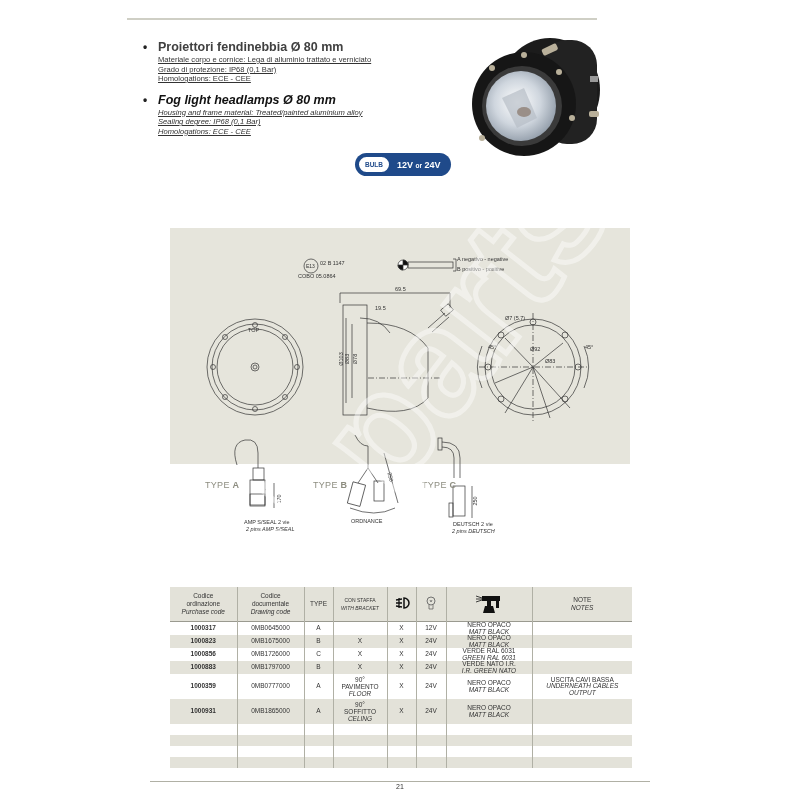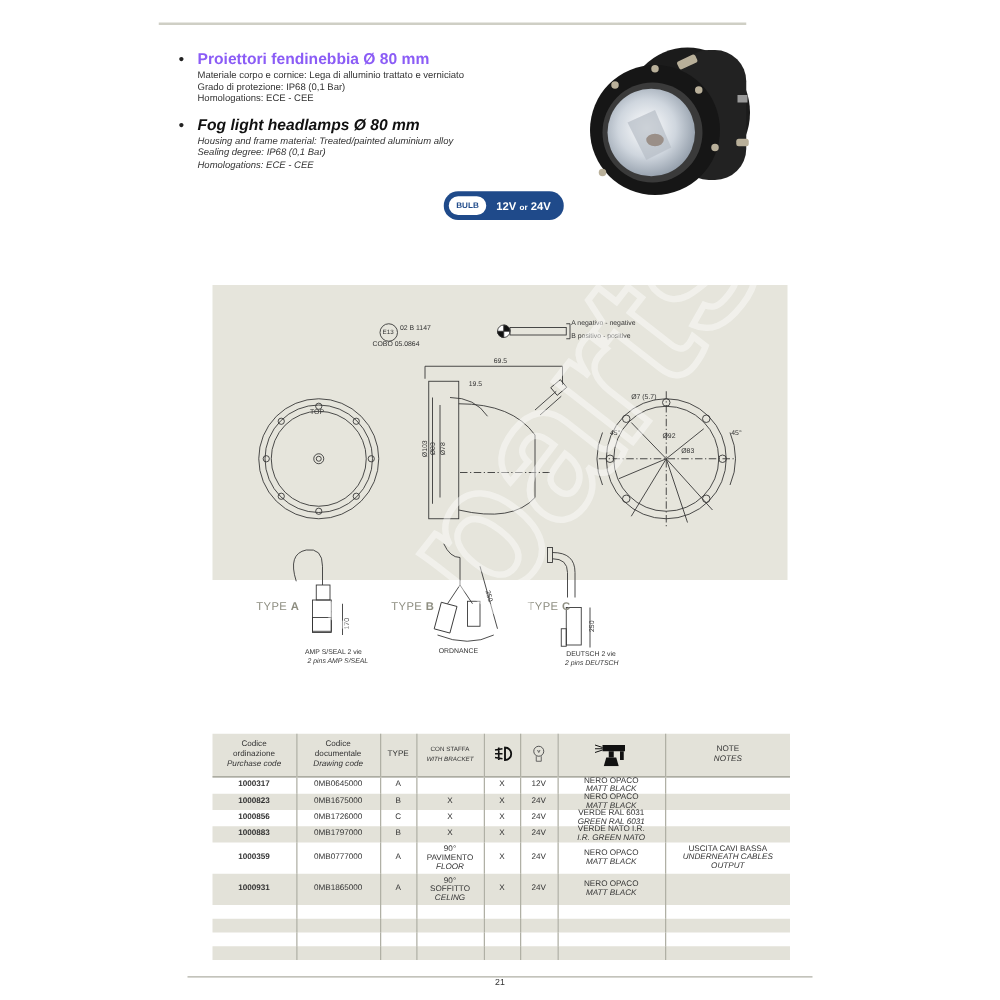--- a/index.html
+++ b/index.html
@@ -1,23 +1,23 @@
 <!DOCTYPE html>
 <html><head>
   <meta charset="utf-8">
   <style>
     html, body { margin: 0; padding: 0; background: #ffffff; }
     body { width: 800px; height: 800px; position: relative; overflow: hidden; font-family: "Liberation Sans", sans-serif; color: #222; }
     .top-rule { position: absolute; left: 127px; top: 18px; width: 470px; height: 2px; background: #cfcfc5; }
     .intro { position: absolute; left: 143px; top: 40px; width: 320px; }
     .bullet-block { position: relative; padding-left: 15px; margin-bottom: 9px; }
     .bullet { position: absolute; left: 0; top: 0; font-size: 12px; font-weight: bold; }
-    .h-it { font-size: 12.5px; font-weight: bold; line-height: 15px; color: #8b5cf6; }
+    .h-it { font-size: 12.5px; font-weight: bold; line-height: 15px; color: #404040; }
     .h-en { font-size: 12.5px; font-weight: bold; font-style: italic; line-height: 15px; color: #111; }
-    .spec { font-size: 7.6px; line-height: 9.5px; color: #333; }
+    .spec { font-size: 7.6px; line-height: 9.5px; color: #333; text-decoration: underline; }
     .spec.it { font-style: italic; }
     .badge { position: absolute; left: 355px; top: 153px; height: 23px; width: 96px; background: #1f4a8a; border-radius: 12px; display: flex; align-items: center; }
     .badge-oval { width: 34px; height: 19px; margin-left: 2px; border-radius: 10px; background: #fff; border: 2px solid #1f4a8a; box-sizing: border-box; display: flex; align-items: center; justify-content: center; font-size: 6.5px; font-weight: bold; color: #1f4a8a; }
     .badge-text { color: #fff; font-size: 9px; font-weight: bold; margin-left: 6px; white-space: nowrap; }
     .badge-text .or { font-size: 6.5px; font-weight: bold; }
     .lamp { position: absolute; left: 462px; top: 28px; width: 150px; height: 130px; }
     .drawing-panel { position: absolute; left: 170px; top: 228px; width: 460px; height: 236px; background: #e6e5dc; }
     .dtext { position: absolute; font-size: 5.5px; color: #333; white-space: nowrap; }
     .dtext.it { font-style: italic; }
     .type-label { position: absolute; font-size: 9px; color: #8d8d80; letter-spacing: 0.3px; }

